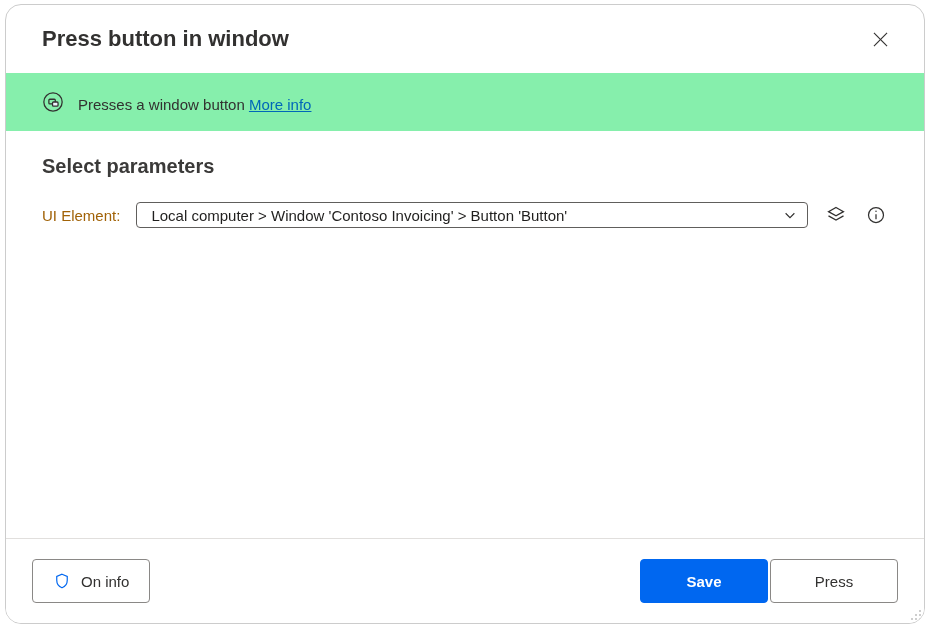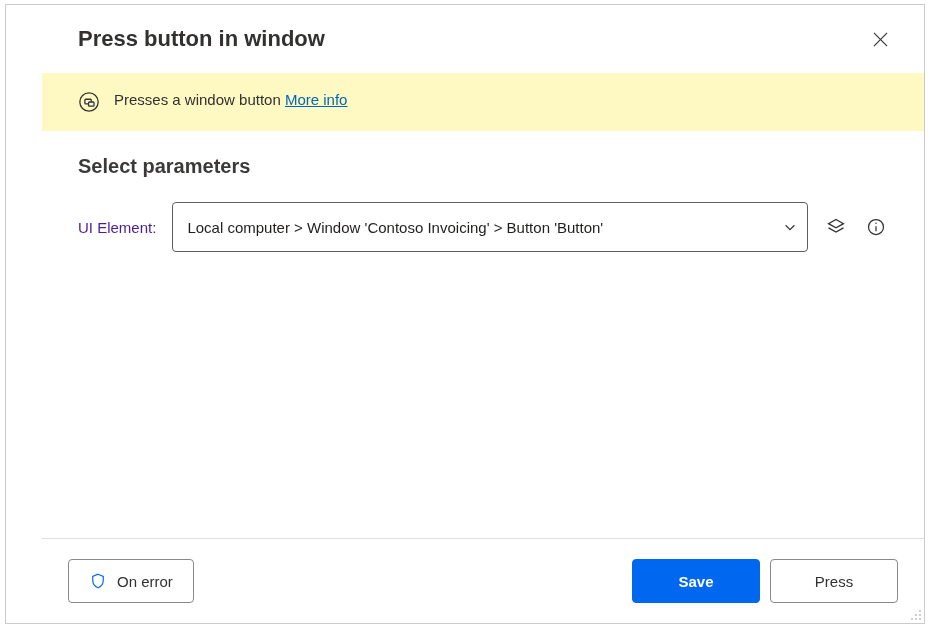--- a/index.html
+++ b/index.html
@@ -9,27 +9,26 @@
     background: #fff;
     width: 930px;
     height: 630px;
     position: relative;
   }
   .dialog {
     width: 920px;
     height: 620px;
     margin: 4px auto;
     border: 1px solid #ccc;
-    border-radius: 0;
+    border-radius: 16px;
     background: #fff;
     display: flex;
     flex-direction: column;
     overflow: hidden;
     position: relative;
-    padding-left: 36px;
   }
   .header {
     display: flex;
     align-items: center;
     justify-content: space-between;
     padding: 18px 28px 18px 36px;
   }
   .title {
     font-size: 22px;
     font-weight: 600;
@@ -38,24 +37,24 @@
   .close-btn {
     width: 32px; height: 32px;
     display: flex; align-items: center; justify-content: center;
     cursor: pointer;
     color: #323130;
     background: transparent;
     border: none;
   }
   .close-btn svg { width: 15px; height: 15px; }
   .info-bar {
-    background: #fef9c3;
+    background: #86efac;
     padding: 18px 36px;
     display: flex;
-    align-items: flex-start;
+    align-items: flex-end;
     gap: 14px;
     color: #323130;
     font-size: 15px;
   }
   .info-icon-wrap {
     width: 22px; height: 22px;
     display:flex; align-items:center; justify-content:center;
   }
   .info-link {
     color: #0067B8;
@@ -72,26 +71,26 @@
     margin-bottom: 24px;
     font-weight: 700;
   }
   .param-row {
     display: flex;
     align-items: center;
     gap: 16px;
   }
   .param-label {
     font-size: 15px;
-    color: #4c1d95;
+    color: #a16207;
     white-space: nowrap;
   }
   .dropdown {
     flex: 1;
-    height: 50px;
+    height: 26px;
     border: 1px solid #605E5C;
     border-radius: 4px;
     display: flex;
     align-items: center;
     justify-content: space-between;
     padding: 0 10px 0 14px;
     cursor: pointer;
     font-size: 15px;
     color: #201F1E;
     background: #fff;
@@ -145,21 +144,21 @@
   }
   .btn-cancel {
     min-width: 128px;
   }
   .on-error-btn {
     gap: 10px;
     padding: 0 20px;
   }
   .footer-right {
     display: flex;
-    gap: 10px;
+    gap: 2px;
   }
   .shield { color: #0067F0; }
   .resize-grip {
     position: absolute;
     right: 2px;
     bottom: 2px;
     width: 14px; height: 14px;
     opacity: 0.55;
   }
 </style>
@@ -220,21 +219,21 @@
         </svg>
       </span>
     </div>
   </div>
 
   <div class="footer">
     <button class="btn btn-secondary on-error-btn">
       <svg class="shield" width="18" height="18" viewBox="0 0 24 24" fill="none" stroke="currentColor" stroke-width="1.6">
         <path d="M12 3 L19 6 V11 C19 16 16 19.5 12 21 C8 19.5 5 16 5 11 V6 Z"></path>
       </svg>
-      <span>On error</span>
+      <span>On info</span>
     </button>
 
     <div class="footer-right">
       <button class="btn btn-primary">Save</button>
       <button class="btn btn-secondary btn-cancel">Press</button>
     </div>
   </div>
 
   <svg class="resize-grip" viewBox="0 0 14 14">
     <circle cx="12" cy="4" r="1" fill="#888"></circle>

